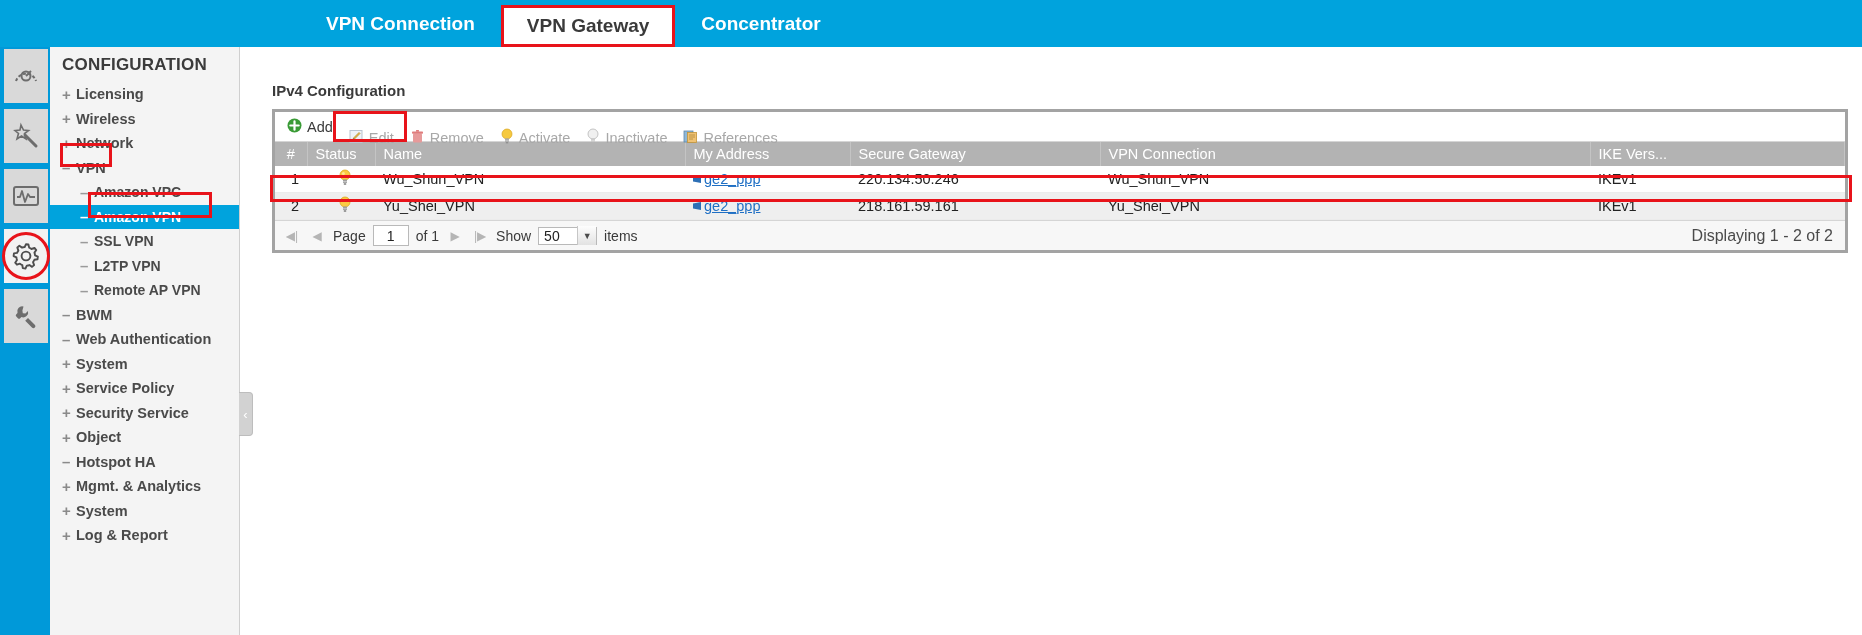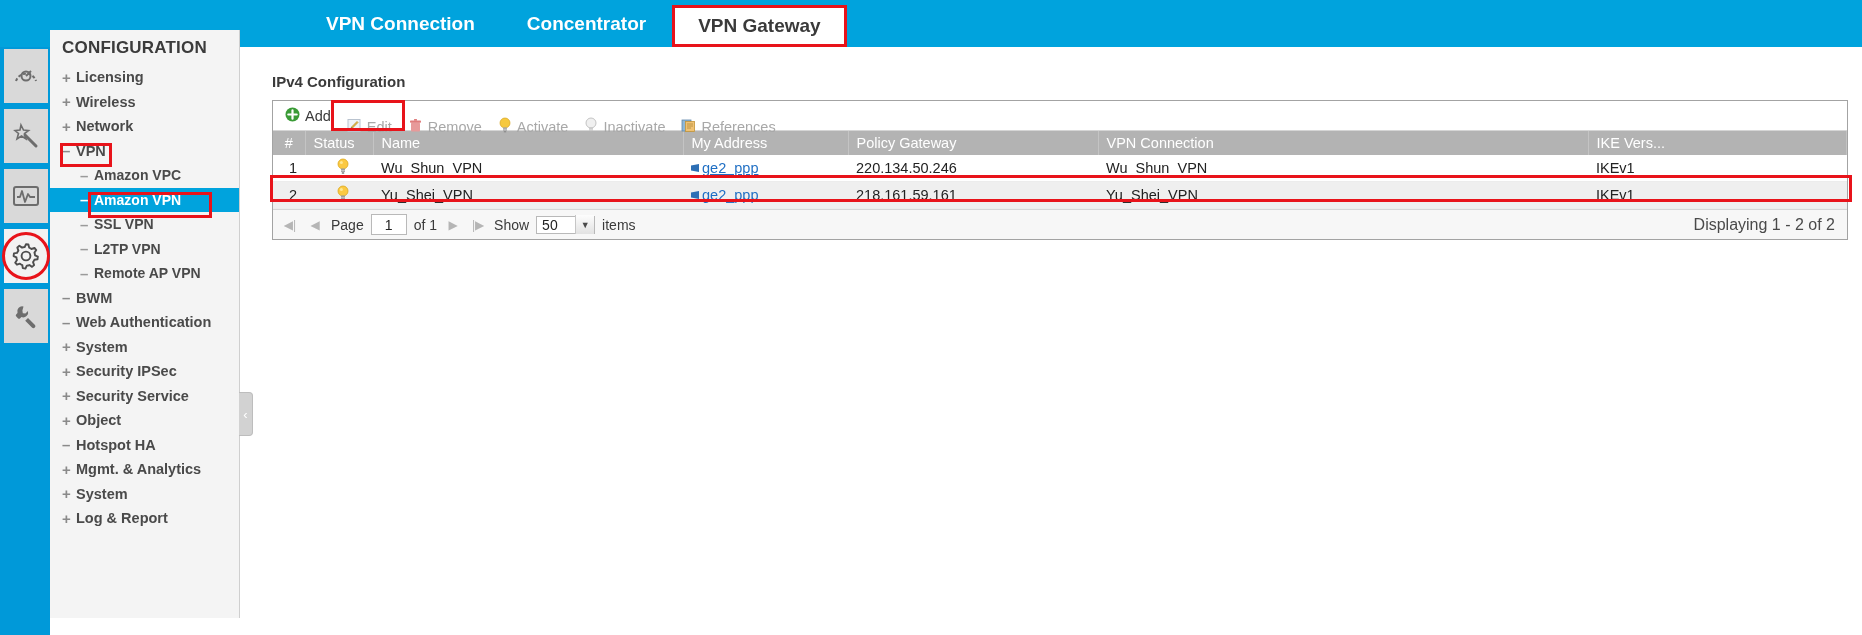--- a/index.html
+++ b/index.html
@@ -86,21 +86,21 @@
     left: 2px;
     width: 48px; height: 48px;
     border: 3px solid #e8131a;
     border-radius: 50%;
     pointer-events: none;
   }
 
   
   .sidebar {
     position: absolute;
-    left: 50px; top: 30px;
+    left: 50px; top: 47px;
     width: 190px; height: 588px;
     background: #f4f4f4;
     border-right: 1px solid #cfcfcf;
     overflow: hidden;
   }
   .side-title {
     font-size: 17px;
     font-weight: bold;
     color: #3b3b3b;
     letter-spacing: 0.2px;
@@ -159,24 +159,24 @@
     position: absolute;
     left: 254px; top: 47px;
     width: 1608px; height: 588px;
     background: #ffffff;
     padding: 18px 14px 0 18px;
   }
   .panel-title {
     font-size: 15px;
     font-weight: bold;
     color: #3b3b3b;
-    margin: 8px 0 10px 0;
+    margin: 17px 0 10px 0;
   }
   .grid-box {
-    border: 1px solid #a3a3a3;
+    border: 3px solid #a3a3a3;
     background: #c4b5fd;
     width: 1576px;
   }
 
   
   .toolbar {
     display: flex;
     align-items: center;
     height: 30px;
     padding: 0 4px;
@@ -308,26 +308,26 @@
 </head>
 <body>
 
 <div id="app">
 
   <div class="topbar">
     <div class="tabs">
       <div class="tab">
         <span>VPN Connection</span>
       </div>
-      <div class="tab">
-        <span>Concentrator</span>
-      </div>
       <div class="tab active">
         <span>VPN Gateway</span>
         <span class="tab-highlight"></span>
+      </div>
+      <div class="tab">
+        <span>Concentrator</span>
       </div>
     </div>
   </div>
 
   <div class="rail">
 
     <div class="rail-btn" style="top:2px;">
       <span>
         <svg width="28" height="28" viewBox="0 0 28 28">
           <path d="M4 19 A10.5 10.5 0 0 1 24 19" fill="none" stroke="#6d6d6d" stroke-width="2" stroke-dasharray="3 2"></path>
@@ -429,21 +429,21 @@
     <div class="nav-item lvl1">
       <span class="tog">–</span>
       <span>Web Authentication</span>
     </div>
     <div class="nav-item lvl1">
       <span class="tog">+</span>
       <span>System</span>
     </div>
     <div class="nav-item lvl1">
       <span class="tog">+</span>
-      <span>Security IPSec</span>
+      <span>Service Policy</span>
     </div>
     <div class="nav-item lvl1">
       <span class="tog">+</span>
       <span>Security Service</span>
     </div>
     <div class="nav-item lvl1">
       <span class="tog">+</span>
       <span>Object</span>
     </div>
     <div class="nav-item lvl1">
@@ -559,21 +559,21 @@
           <col style="width:250px">
           <col style="width:490px">
           <col style="width:auto">
         </colgroup>
         <thead>
           <tr>
             <th style="text-align:center;padding-left:0">#</th>
             <th>Status</th>
             <th>Name</th>
             <th>My Address</th>
-            <th>Policy Gateway</th>
+            <th>Secure Gateway</th>
             <th>VPN Connection</th>
             <th>IKE Vers...</th>
           </tr>
         </thead>
         <tbody>
           <tr class="row-odd">
             <td class="c-num">1</td>
             <td class="c-status">
               <span class="bulb">
                 <svg width="14" height="17" viewBox="0 0 14 17">

